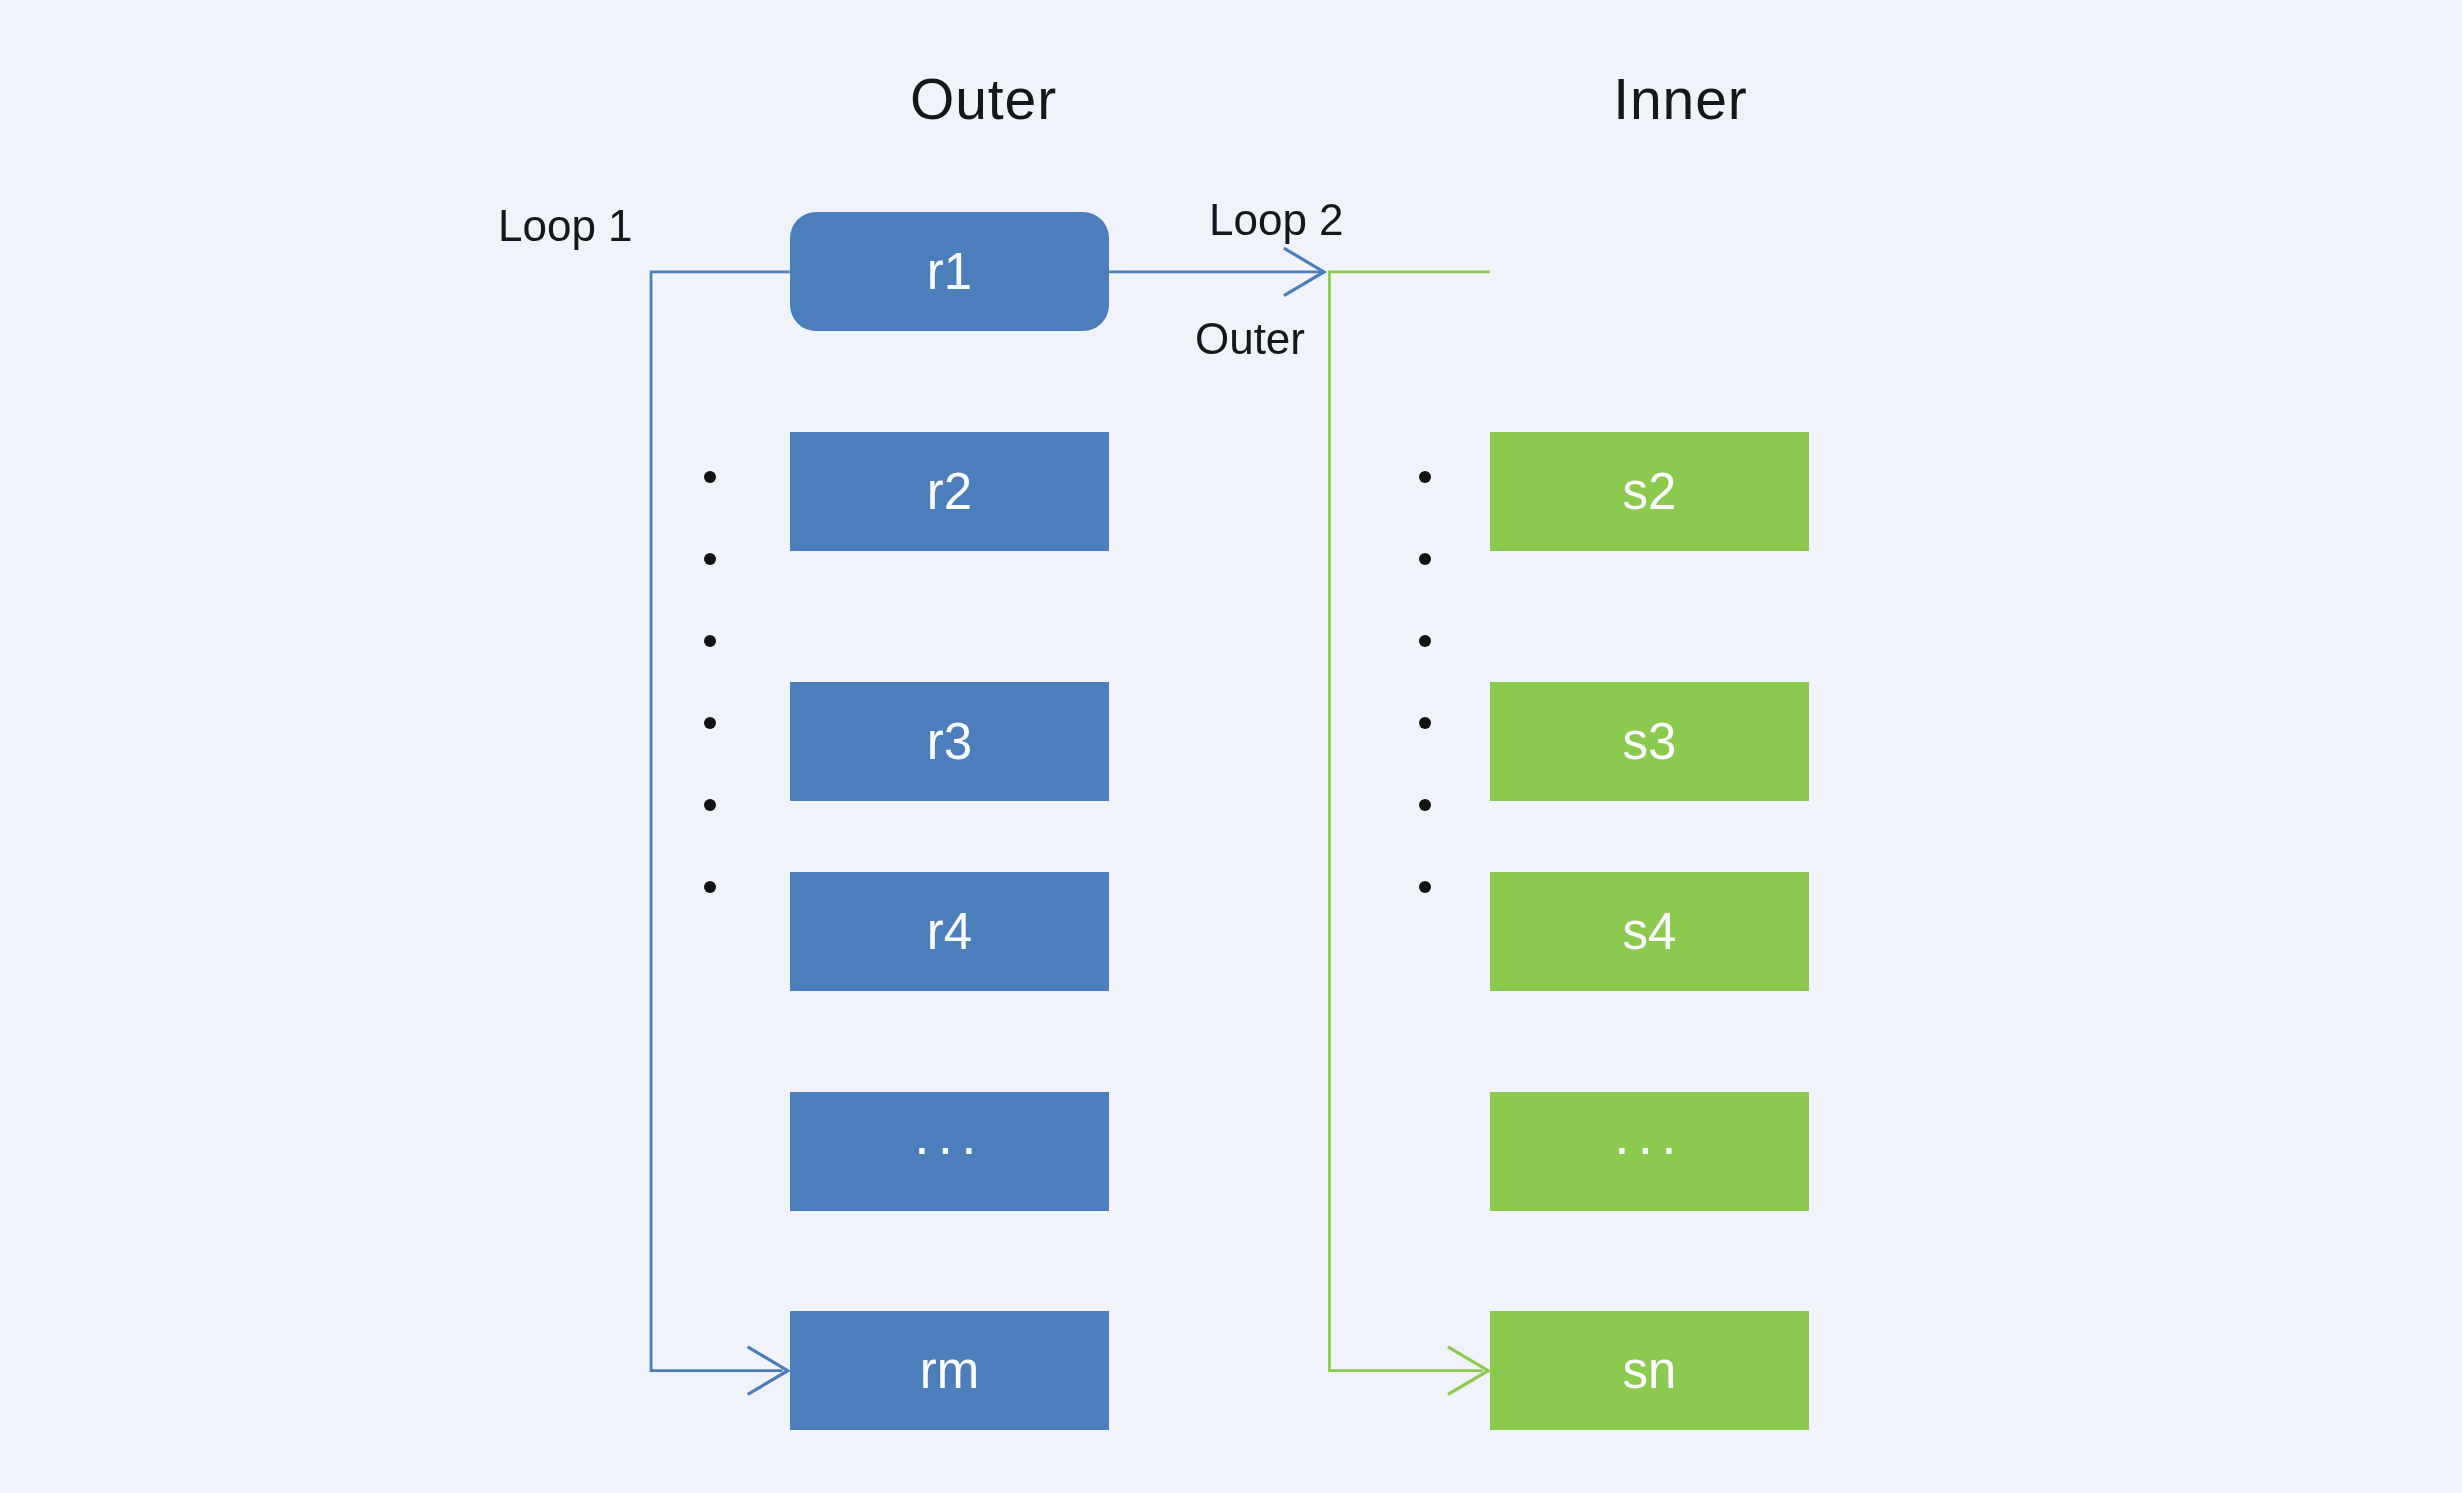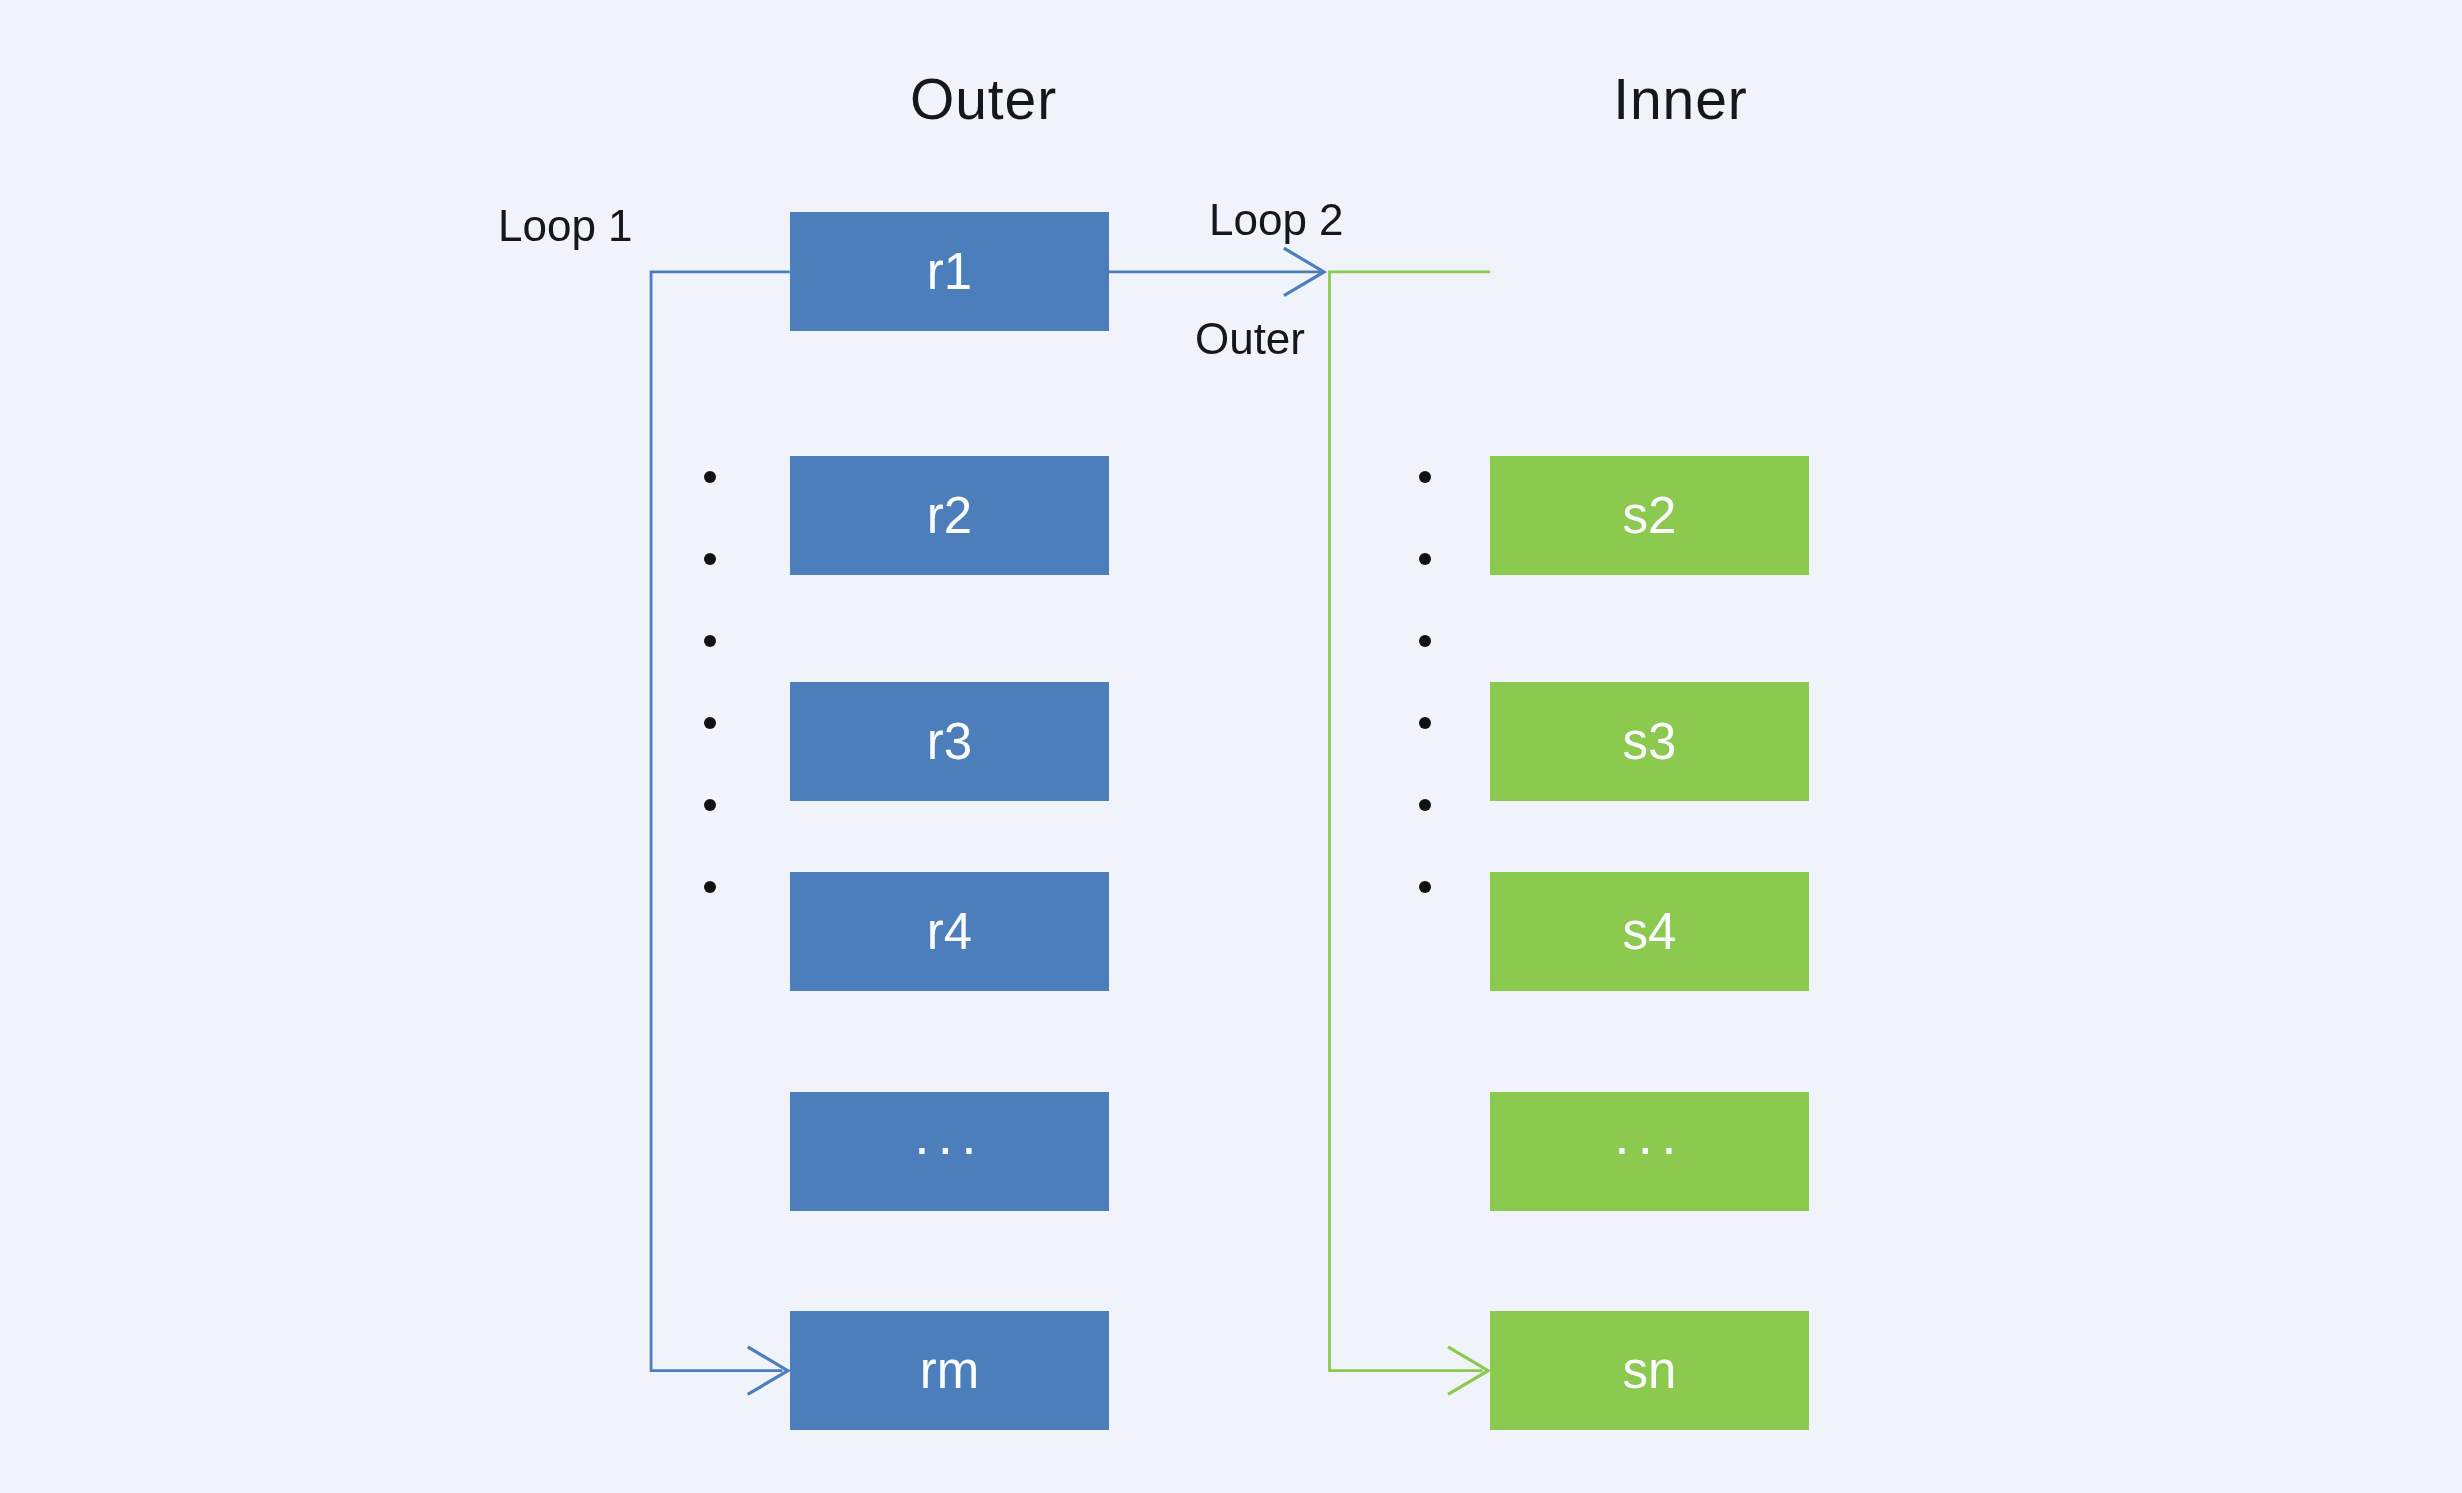--- a/index.html
+++ b/index.html
@@ -63,22 +63,22 @@
   .box.green { left: 1490px; background: #8cc94f; }
   .box-label {
     font-size: 51px;
     color: #fafcfe;
   }
   .box.ellipsis .box-label {
     transform: translateY(-26%);
     letter-spacing: 8.2px;
     font-size: 55px;
   }
-  .row-0 { top: 212px; }
-  .row-1 { top: 432px; margin-top: 24px; }
+  .row-0 { top: 212px; border-radius: 26px; }
+  .row-1 { top: 432px; }
   .row-2 { top: 652px; margin-top: 30px; }
   .row-3 { top: 872px; }
   .row-4 { top: 1092px; }
   .row-5 { top: 1311px; }
   .dots-col {
     position: absolute;
     top: 471px;
     display: flex;
     flex-direction: column;
     gap: 70px;

